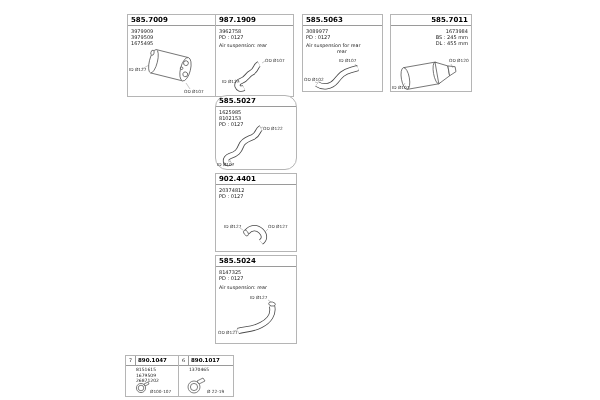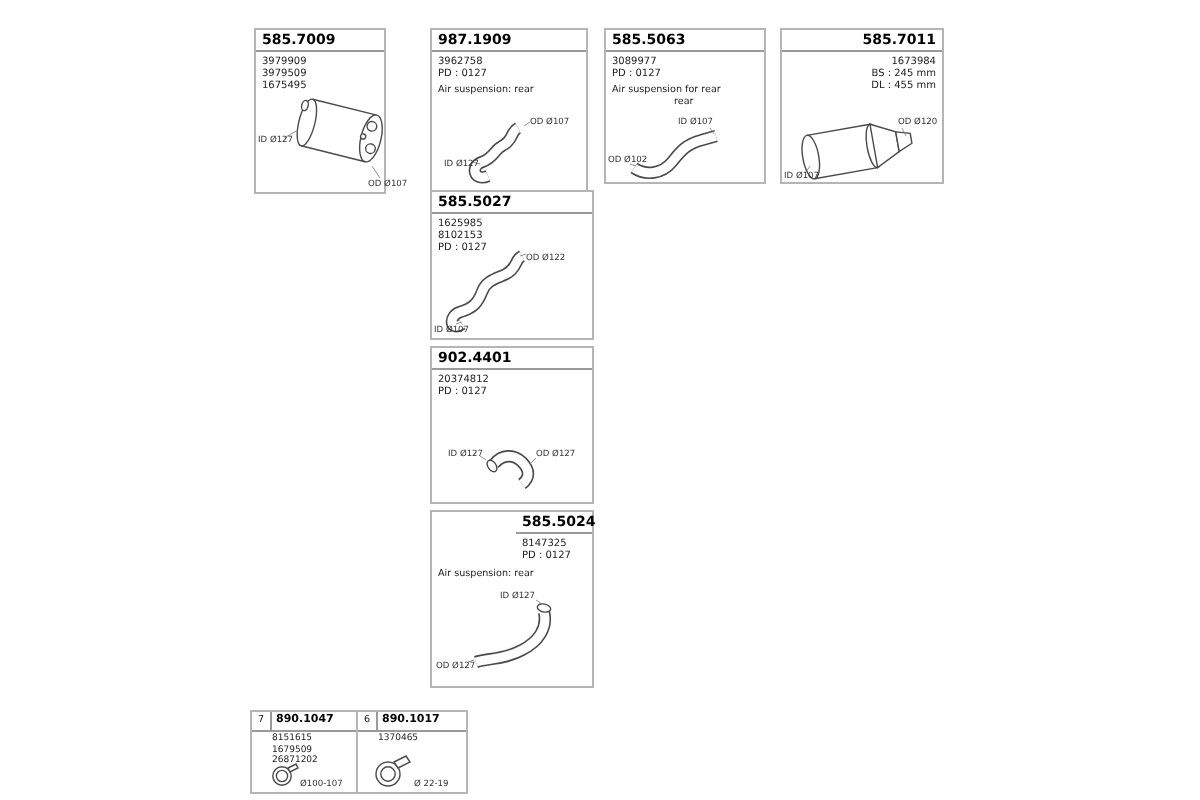--- a/index.html
+++ b/index.html
@@ -26,21 +26,21 @@
   .bidx{width:9px;border-right:1px solid #9a9a9a;font-size:4.8px;text-align:center;height:9px;line-height:9px;}
   .bpart{font-weight:bold;font-size:5.5px;padding-left:2px;line-height:9px;color:#000;}
   .bnums{padding:1px 2px 0 10px;font-size:4.5px;line-height:5.5px;color:#222;}
   .clampwrap{position:absolute;right:1px;bottom:1px;}
 </style>
 </head>
 <body>
 
 <div id="page">
 
-  <div class="box" style="left:127px;top:14px;width:66px;height:83px;">
+  <div class="box" style="left:127px;top:14px;width:89px;height:83px;">
     <div class="title">585.7009</div>
     <div class="nums">
       <div>3979909</div>
       <div>3979509</div>
       <div>1675495</div>
     </div>
     <svg class="diagram" width="79" height="48" viewBox="0 0 79 48">
       <g transform="rotate(14 40 22)">
         <line class="thin" x1="24" y1="6" x2="57" y2="6"></line>
         <line class="thin" x1="24" y1="30" x2="57" y2="30"></line>
@@ -109,21 +109,21 @@
         <path class="thin" d="M46,15 L58,21 L58,31 L46,37 Z"></path>
         <path class="thin" d="M58,21 L65,23 L65,28 L58,31 Z"></path>
       </g>
       <line class="lead" x1="60" y1="16" x2="62" y2="20"></line>
       <text x="58" y="14">OD Ø120</text>
       <line class="lead" x1="12" y1="38" x2="14" y2="35"></line>
       <text x="1" y="41">ID Ø107</text>
     </svg>
   </div>
 
-  <div class="box" style="left:215px;top:95px;width:82px;height:75px;">
+  <div class="box" style="left:215px;top:95px;width:82px;height:75px;border-radius:12px;">
     <div class="title">585.5027</div>
     <div class="nums">
       <div>1625985</div>
       <div>8102153</div>
       <div>PD : 0127</div>
     </div>
     <svg class="diagram" width="80" height="44" viewBox="0 0 80 44">
       <path class="tube-o" d="M15,38 C9,42 8,34 14,32 C21,30 23,27 25,22 C27,16 33,15 37,13 C43,10 41,6 45,4"></path>
       <path class="tube-i" d="M15,38 C9,42 8,34 14,32 C21,30 23,27 25,22 C27,16 33,15 37,13 C43,10 41,6 45,4"></path>
       <line class="lead" x1="44" y1="4" x2="47" y2="3"></line>
@@ -143,21 +143,21 @@
       <path class="tube-o" d="M31,22 C35,17 41,17 45,21 C49,25 49,29 45,32"></path>
       <path class="tube-i" d="M31,22 C35,17 41,17 45,21 C49,25 49,29 45,32"></path>
       <ellipse class="thin" cx="30" cy="23" rx="2" ry="3.2" transform="rotate(-35 30 23)"></ellipse>
       <line class="lead" x1="27" y1="20" x2="24" y2="18"></line>
       <text x="8" y="18">ID Ø127</text>
       <line class="lead" x1="49" y1="22" x2="52" y2="19"></line>
       <text x="52" y="18">OD Ø127</text>
     </svg>
   </div>
 
-  <div class="box" style="left:215px;top:255px;width:82px;height:89px;padding-left:42px;">
+  <div class="box" style="left:215px;top:255px;width:82px;height:89px;">
     <div class="title">585.5024</div>
     <div class="nums">
       <div>8147325</div>
       <div>PD : 0127</div>
     </div>
     <div class="note" style="top:29px;">Air suspension: rear</div>
     <svg class="diagram" width="80" height="50" viewBox="0 0 80 50">
       <path class="tube-o" d="M56,14 C58,22 53,29 45,33 C36,38 28,37 22,39"></path>
       <path class="tube-i" d="M56,14 C58,22 53,29 45,33 C36,38 28,37 22,39"></path>
       <ellipse class="thin" cx="56" cy="12" rx="3.4" ry="2" transform="rotate(12 56 12)"></ellipse>

